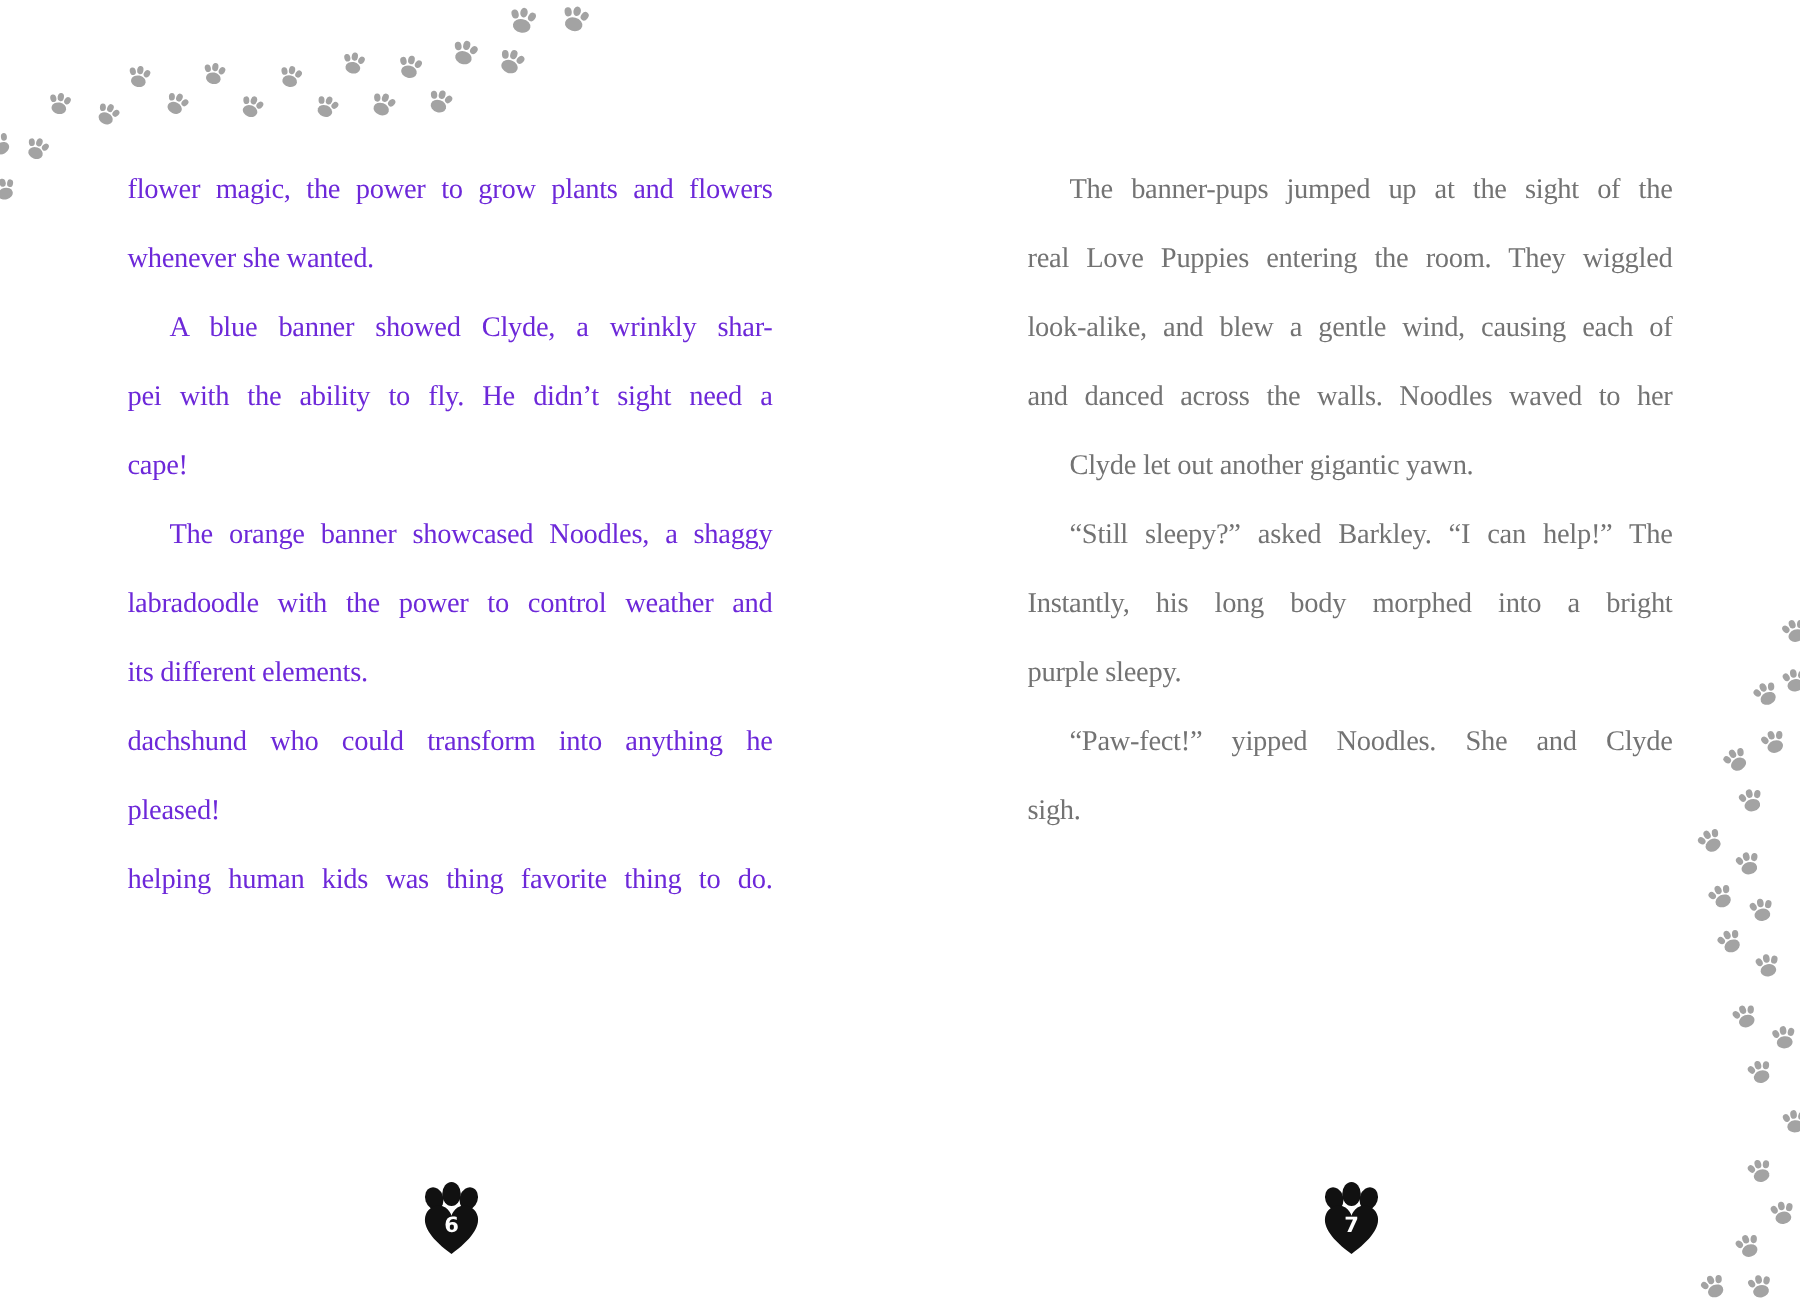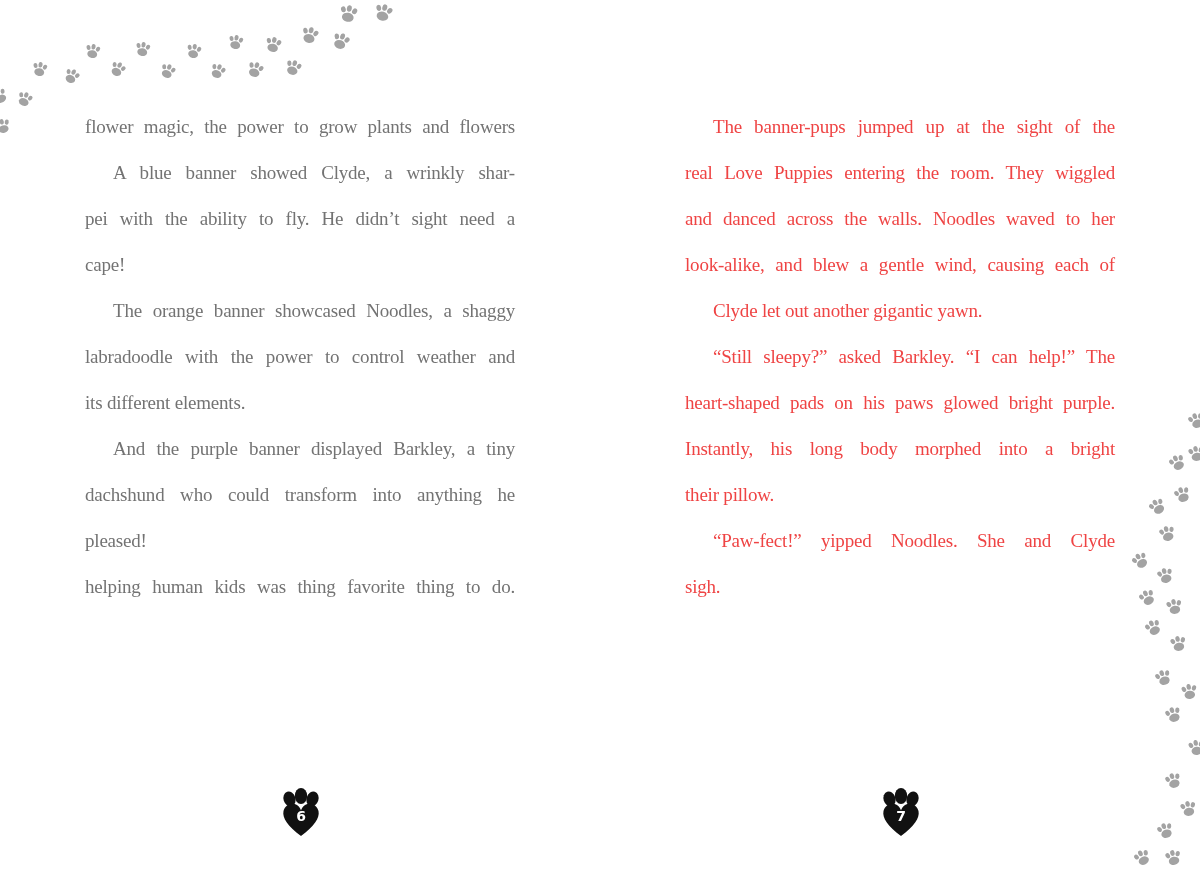--- a/index.html
+++ b/index.html
@@ -293,57 +293,56 @@
       </svg>
       <svg viewBox="0 0 22 20" class="paw" style="width: 18.7px; height: 17px; left: 1163.65px; top: 848.5px; transform: rotate(-12deg);">
         <ellipse cx="5" cy="6.6" rx="2.5" ry="3.2" transform="rotate(-24 5 6.6)" fill="#a3a3a3"></ellipse>
         <ellipse cx="11" cy="4.6" rx="2.6" ry="3.4" fill="#a3a3a3"></ellipse>
         <ellipse cx="17" cy="6.6" rx="2.5" ry="3.2" transform="rotate(24 17 6.6)" fill="#a3a3a3"></ellipse>
         <ellipse cx="11" cy="14" rx="6.2" ry="4.8" fill="#a3a3a3"></ellipse>
       </svg>
     </div>
 
   <div>
-    <div class="page-text" id="left-text" style="color: #737373;">
+    <div class="page-text" id="left-text" style="color: #6d28d9;">
         <div class="line just">flower magic, the power to grow plants and flowers</div>
+        <div class="line left">whenever she wanted.</div>
         <div class="line just indent">A blue banner showed Clyde, a wrinkly shar-</div>
         <div class="line just">pei with the ability to fly. He didn’t sight need a</div>
         <div class="line left">cape!</div>
         <div class="line just indent">The orange banner showcased Noodles, a shaggy</div>
         <div class="line just">labradoodle with the power to control weather and</div>
         <div class="line left">its different elements.</div>
-        <div class="line just indent">And the purple banner displayed Barkley, a tiny</div>
         <div class="line just">dachshund who could transform into anything he</div>
         <div class="line left">pleased!</div>
         <div class="line just">helping human kids was thing favorite thing to do.</div>
       </div>
     <div class="page-num-icon" id="left-icon">
       <svg viewBox="0 0 44 50" width="44" height="50">
         <g class="icon-fill" fill="#111111">
           <ellipse cx="10.5" cy="11" rx="6" ry="7.6" transform="rotate(-18 10.5 11)"></ellipse>
           <ellipse cx="22" cy="8" rx="6.2" ry="8"></ellipse>
           <ellipse cx="33.5" cy="11" rx="6" ry="7.6" transform="rotate(18 33.5 11)"></ellipse>
           <path d="M22 48 C 9 38.5, 3 30, 4.5 23 C 6 16.5, 13 13.8, 18 17 C 20.3 18.6, 21.6 21, 22 22.5 C 22.4 21, 23.7 18.6, 26 17 C 31 13.8, 38 16.5, 39.5 23 C 41 30, 35 38.5, 22 48 Z"></path>
         </g>
         <text x="22" y="33" text-anchor="middle" class="num-text" fill="#ffffff">6</text>
       </svg>
     </div>
   </div>
 
   <div>
-    <div class="page-text" id="right-text" style="color: #ef4444;">
+    <div class="page-text" id="right-text" style="color: #737373;">
         <div class="line just indent">The banner-pups jumped up at the sight of the</div>
         <div class="line just">real Love Puppies entering the room. They wiggled</div>
+        <div class="line just">look-alike, and blew a gentle wind, causing each of</div>
         <div class="line just">and danced across the walls. Noodles waved to her</div>
-        <div class="line just">look-alike, and blew a gentle wind, causing each of</div>
         <div class="line left indent">Clyde let out another gigantic yawn.</div>
         <div class="line just indent">“Still sleepy?” asked Barkley. “I can help!” The</div>
-        <div class="line just">heart-shaped pads on his paws glowed bright purple.</div>
         <div class="line just">Instantly, his long body morphed into a bright</div>
-        <div class="line left">their pillow.</div>
+        <div class="line left">purple sleepy.</div>
         <div class="line just indent">“Paw-fect!” yipped Noodles. She and Clyde</div>
         <div class="line left">sigh.</div>
       </div>
     <div class="page-num-icon" id="right-icon">
       <svg viewBox="0 0 44 50" width="44" height="50">
         <g class="icon-fill" fill="#111111">
           <ellipse cx="10.5" cy="11" rx="6" ry="7.6" transform="rotate(-18 10.5 11)"></ellipse>
           <ellipse cx="22" cy="8" rx="6.2" ry="8"></ellipse>
           <ellipse cx="33.5" cy="11" rx="6" ry="7.6" transform="rotate(18 33.5 11)"></ellipse>
           <path d="M22 48 C 9 38.5, 3 30, 4.5 23 C 6 16.5, 13 13.8, 18 17 C 20.3 18.6, 21.6 21, 22 22.5 C 22.4 21, 23.7 18.6, 26 17 C 31 13.8, 38 16.5, 39.5 23 C 41 30, 35 38.5, 22 48 Z"></path>

